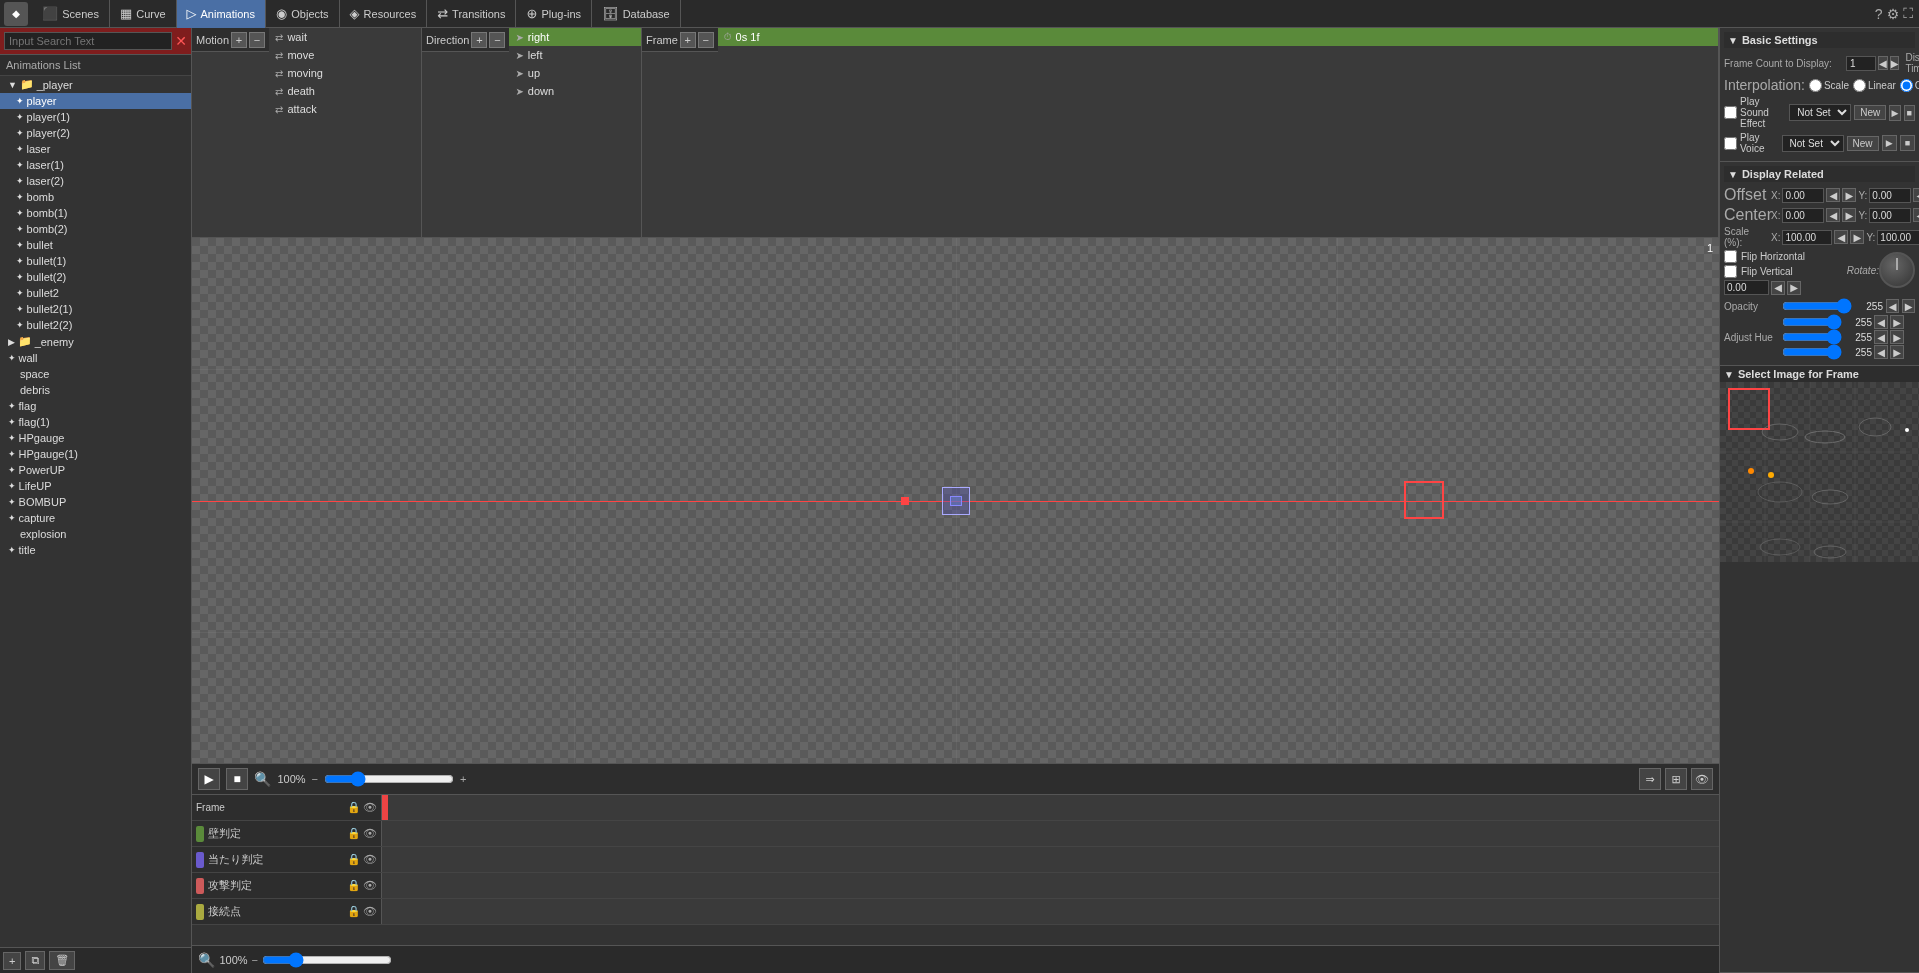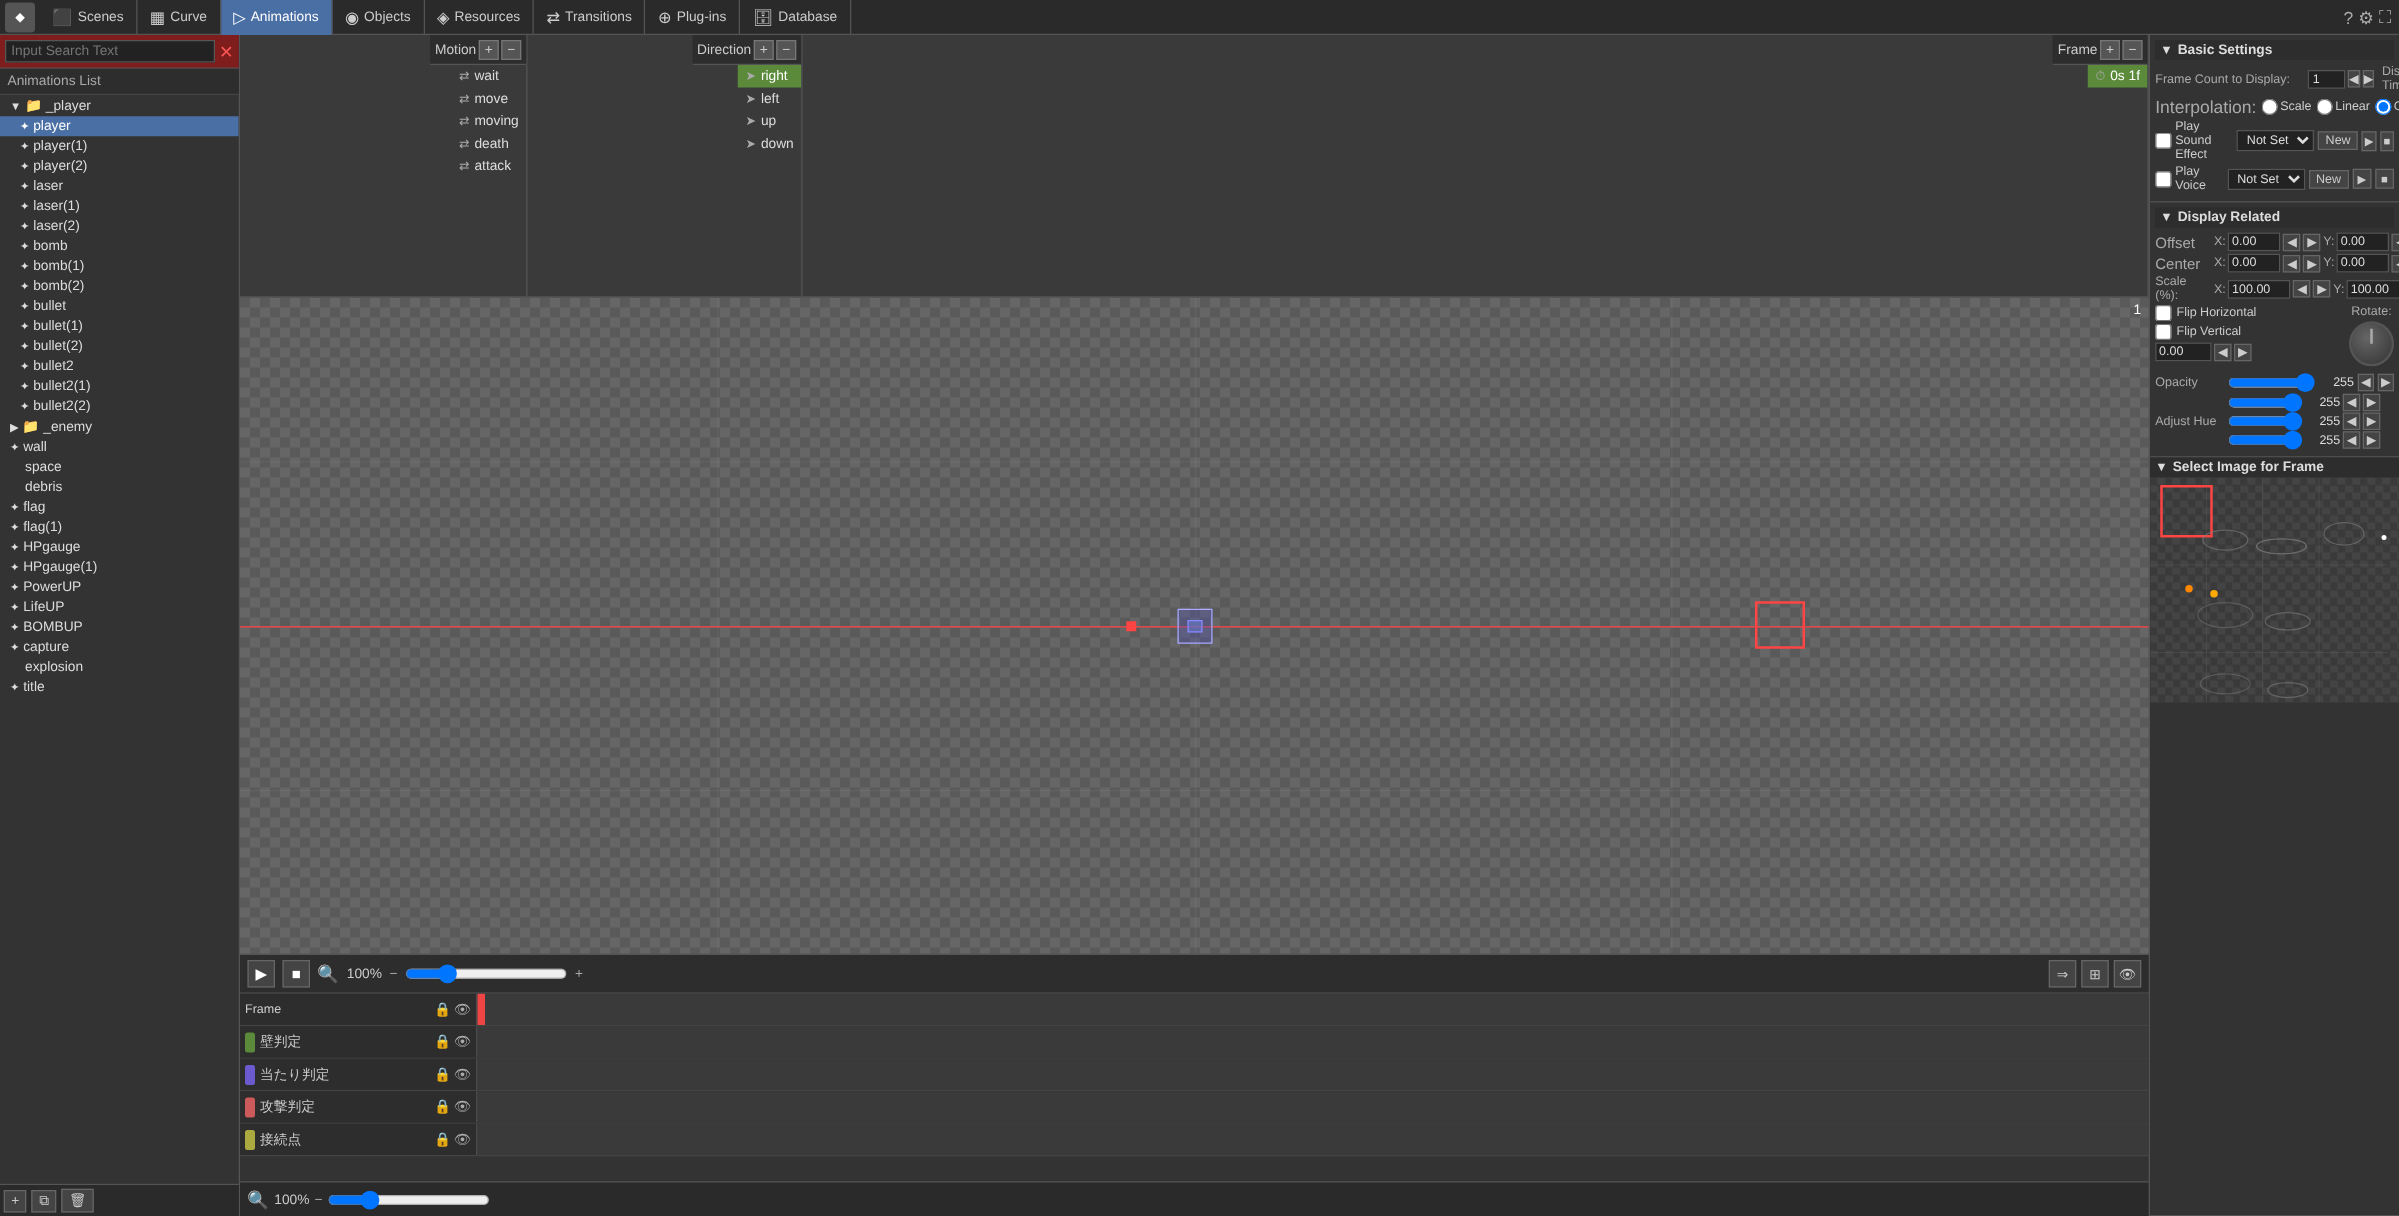--- a/index.html
+++ b/index.html
@@ -28,21 +28,21 @@
     .tree-item.selected { background: #4a6fa5; color: #fff; }
     .tree-item .indent { display: inline-block; }
     .bottom-bar-left { display: flex; align-items: center; padding: 3px; background: #2a2a2a; border-top: 1px solid #555; gap: 4px; }
     .bottom-bar-left button { background: #444; border: 1px solid #666; color: #ccc; padding: 2px 5px; cursor: pointer; font-size: 10px; }
 
     
     .center-area { flex: 1; display: flex; flex-direction: column; }
 
     
     .panels-row { display: flex; height: 210px; border-bottom: 1px solid #555; }
-    .panel { display: flex; flex-direction: column; border-right: 1px solid #555; align-items: flex-end; }
+    .panel { display: flex; flex-direction: row; border-right: 1px solid #555; }
     .panel-motion { width: 230px; }
     .panel-direction { width: 220px; }
     .panel-frame { flex: 1; }
 
     .panel-header { display: flex; align-items: center; background: #2d2d2d; border-bottom: 1px solid #555; padding: 0 4px; height: 24px; }
     .panel-header-title { flex: 1; font-size: 11px; color: #ccc; }
     .panel-header-btn { background: #555; border: 1px solid #777; color: #ccc; width: 16px; height: 16px; font-size: 11px; cursor: pointer; display: flex; align-items: center; justify-content: center; margin-left: 2px; }
 
     .panel-list { flex: 1; overflow-y: auto; }
     .panel-list-item { display: flex; align-items: center; padding: 3px 6px; cursor: pointer; white-space: nowrap; }
@@ -90,21 +90,21 @@
 
     
     .sound-row { display: flex; align-items: center; gap: 3px; margin-bottom: 3px; }
     .sound-row input[type="checkbox"] { cursor: pointer; }
     .sound-dropdown { background: #222; border: 1px solid #555; color: #ddd; padding: 1px 3px; font-size: 10px; flex: 1; }
     .new-btn { background: #444; border: 1px solid #666; color: #ccc; padding: 1px 5px; font-size: 10px; cursor: pointer; }
     .media-btn { background: #444; border: 1px solid #666; color: #ccc; width: 18px; height: 16px; cursor: pointer; display: flex; align-items: center; justify-content: center; font-size: 9px; }
 
     
     .display-row { display: flex; align-items: center; margin-bottom: 2px; }
-    .display-label { color: #aaa; font-size: 12px; min-width: 45px; }
+    .display-label { color: #aaa; font-size: 16px; min-width: 45px; }
     .display-coord { display: flex; align-items: center; gap: 2px; margin-left: 2px; }
     .coord-label { font-size: 10px; color: #aaa; }
     .coord-input { background: #222; border: 1px solid #555; color: #ddd; padding: 1px 2px; font-size: 10px; width: 42px; }
     .rotate-knob { width: 36px; height: 36px; background: radial-gradient(circle at 40% 35%, #666, #333); border-radius: 50%; border: 2px solid #555; position: relative; margin: 2px auto; }
     .rotate-knob::after { content: ''; position: absolute; top: 4px; left: 50%; width: 2px; height: 12px; background: #aaa; transform: translateX(-50%); }
 
     
     .slider-row { display: flex; align-items: center; margin-bottom: 2px; gap: 3px; }
     .slider-label { color: #aaa; font-size: 10px; min-width: 55px; }
     .color-slider { width: 70px; height: 8px; border-radius: 2px; cursor: pointer; }
@@ -650,21 +650,21 @@
             <input type="checkbox" style="">
             <span>Flip Vertical</span>
           </div>
 
           <div style="display:flex; align-items:center; gap:2px; margin-top:2px;">
             <input class="coord-input" type="text" style="width: 45px;" value="0.00">
             <button class="stepper-btn">◀</button>
             <button class="stepper-btn">▶</button>
           </div>
         </div>
-        <div style="display:flex; flex-direction:column; align-items:center;">
+        <div style="display:flex; align-items:center;font-style:italic;">
           <span style="font-size:10px; color:#aaa;">Rotate:</span>
           <div class="rotate-knob"></div>
         </div>
       </div>
 
       <div class="slider-row">
         <span class="slider-label">Opacity</span>
         <input type="range" class="color-slider" min="0" max="255" value="255" style="background: linear-gradient(to right, rgb(0, 0, 0), rgb(255, 255, 255));">
         <span class="slider-val">255</span>
         <button class="stepper-btn">◀</button>

